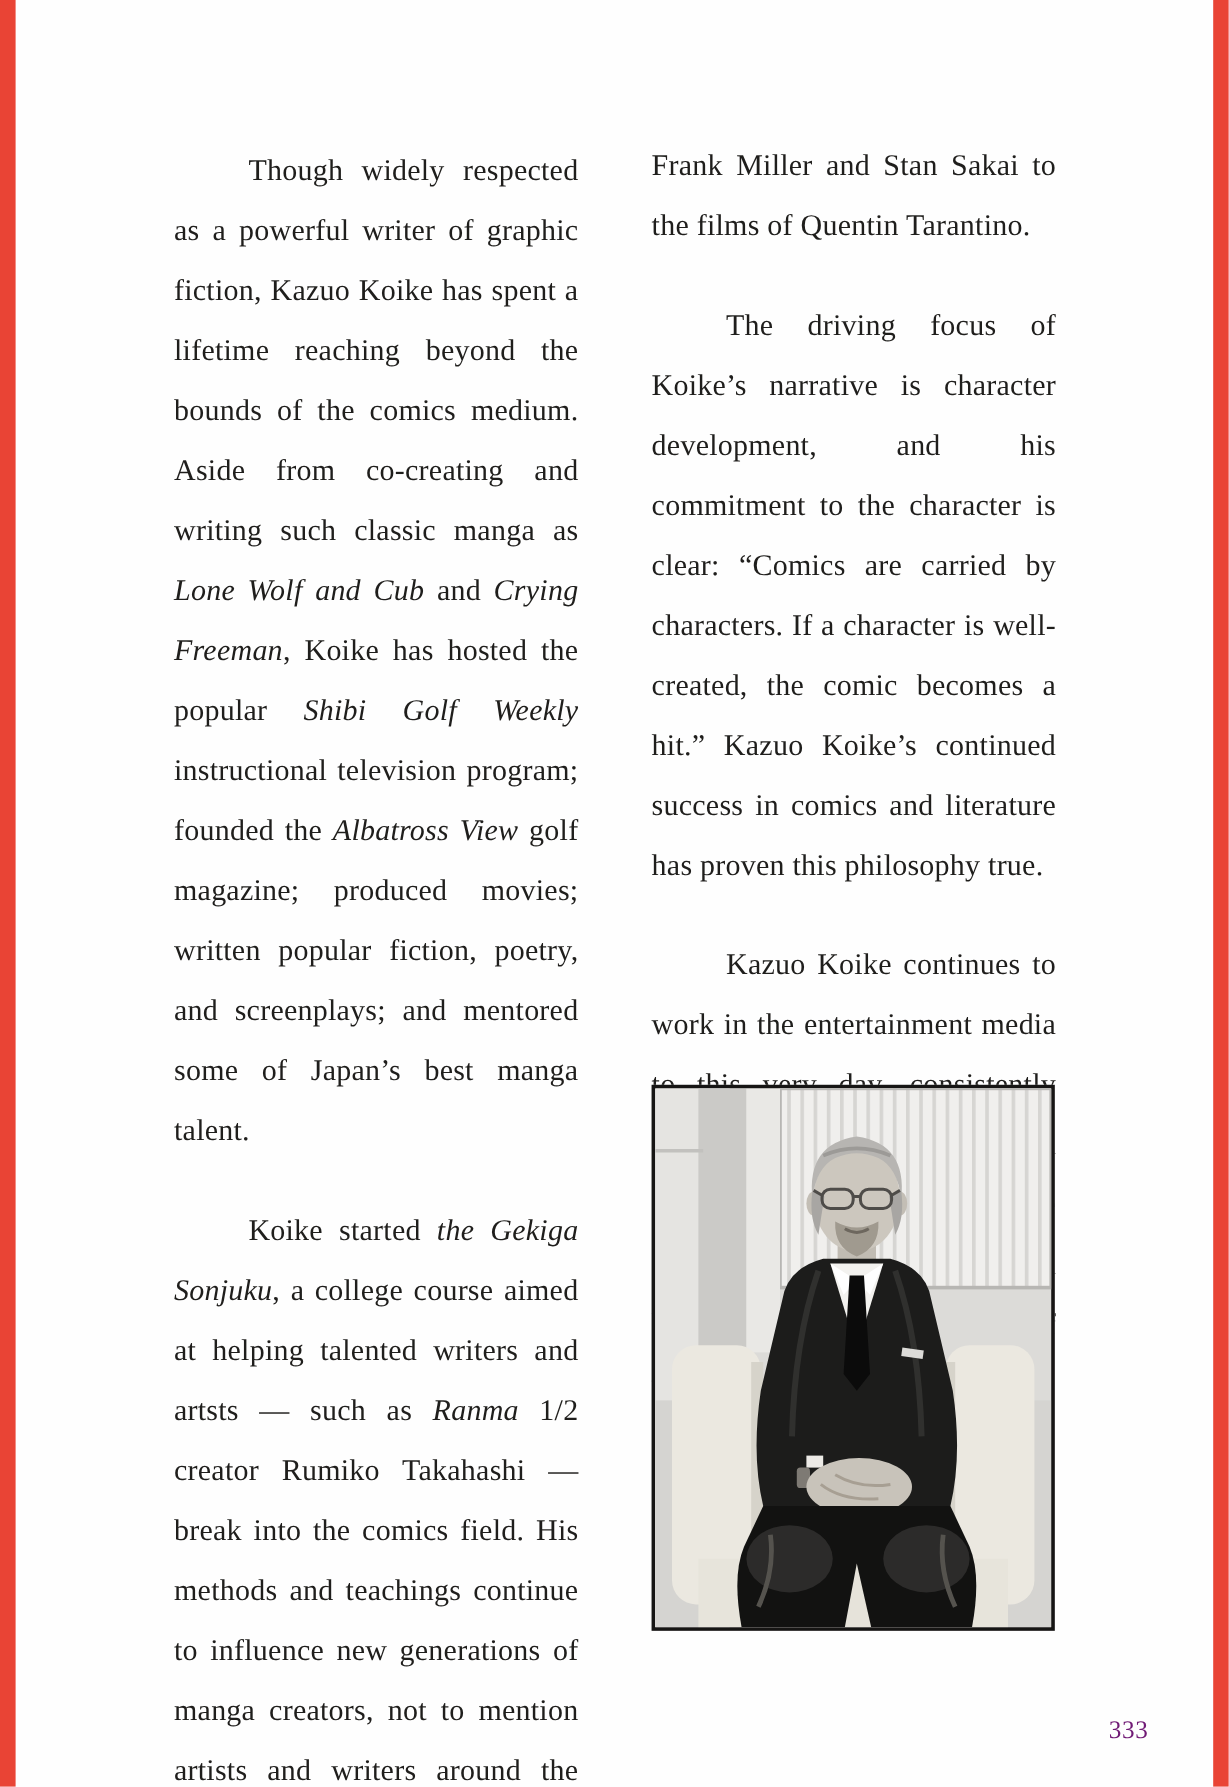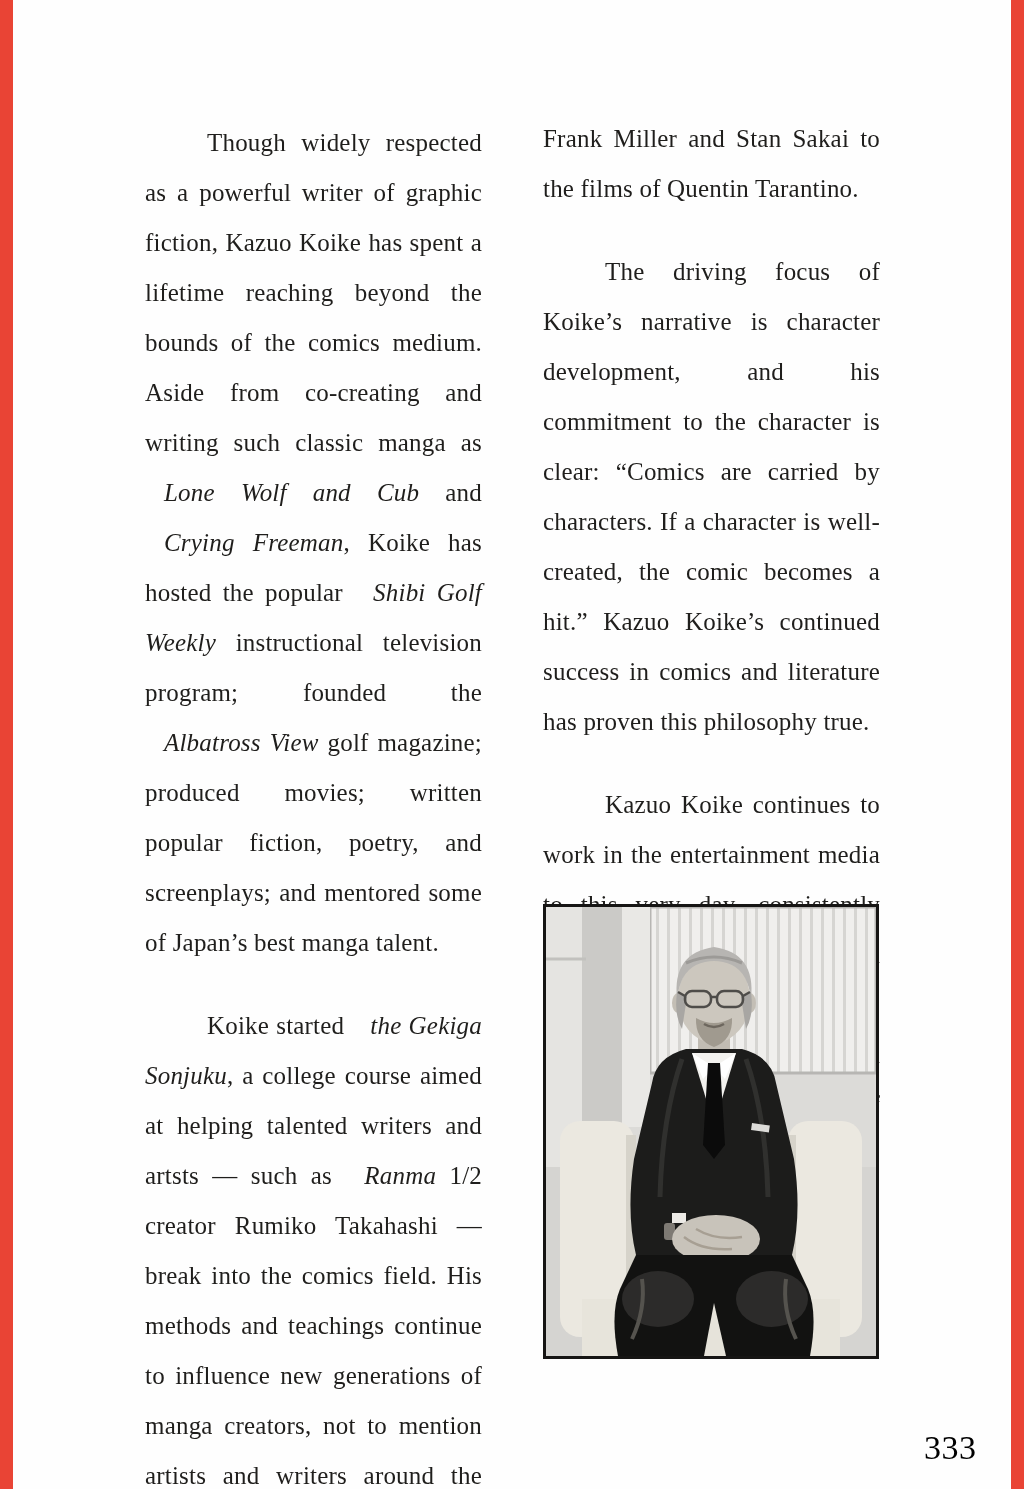--- a/index.html
+++ b/index.html
@@ -29,37 +29,37 @@
 
   .para {
     margin: 0 0 33px 0;
     font-size: 25px;
     line-height: 50px;
     text-align: justify;
     letter-spacing: 0.2px;
     hyphens: none;
   }
   .para.indent { text-indent: 62px; }
-  .para i { font-style: italic; margin-left: 19px; }
+  .para i { font-style: italic; }
 
   figure.photo {
     position: absolute;
     left: 543px; top: 904px;
     width: 330px; height: 449px;
     margin: 0; padding: 0;
     border: 3px solid #161514;
     background: #dcdbd8;
   }
   figure.photo svg { display: block; }
 
   .page-number {
     position: absolute;
     left: 924px; top: 1429px;
-    font-size: 34px;
-    color: #000000;
+    font-size: 21px;
+    color: #701a75;
     letter-spacing: 0.5px;
   }
 </style>
 </head>
 <body>
 
 <div>
 
   <div class="edge edge-left" style="background: rgb(233, 68, 53);"></div>
   <div class="edge edge-right" style="background: rgb(233, 68, 53);"></div>

